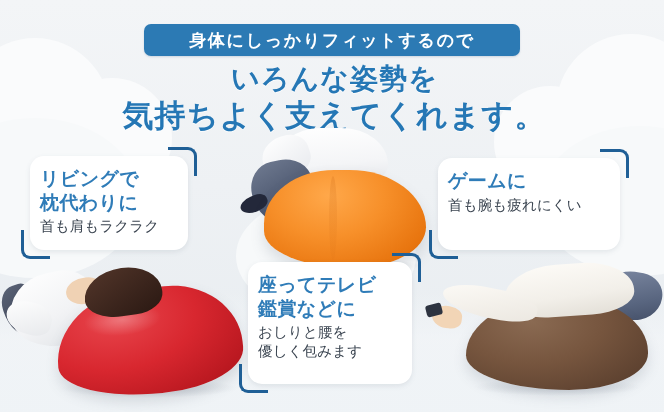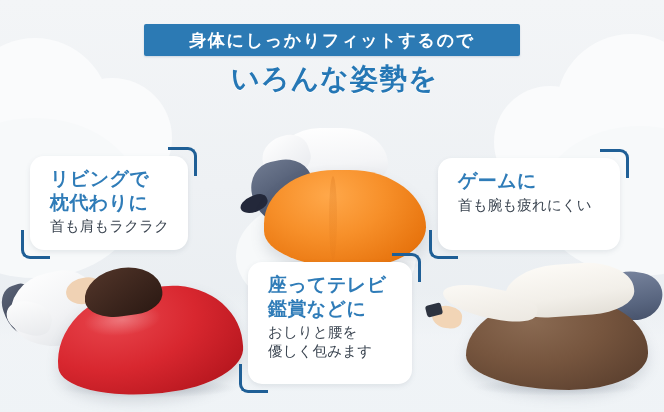--- a/index.html
+++ b/index.html
@@ -17,21 +17,21 @@
   .cloud{position:absolute;background:#fafbfc;border-radius:50%;}
   .cloud.soft{background:#f7f9fa;}
   .cloudband{
     position:absolute;left:0;right:0;bottom:0;height:120px;
     background:linear-gradient(180deg,rgba(250,251,252,0) 0%,rgba(247,249,251,.55) 40%,rgba(240,244,247,.9) 100%);
   }
 
   
   .badge{
     position:absolute;left:144px;top:24px;width:376px;height:32px;
-    background:#2c7ab4;border-radius:2px;
+    background:#2c7ab4;border-radius:7px;
     display:flex;align-items:center;justify-content:center;
     box-shadow:0 1px 2px rgba(40,80,120,.18);
   }
   .badge span{
     color:#ffffff;font-size:17px;font-weight:bold;letter-spacing:.10em;
     line-height:1;white-space:nowrap;
   }
 
   
   .headline{
@@ -172,21 +172,21 @@
     background:radial-gradient(ellipse,rgba(110,120,135,.26),rgba(110,120,135,0) 70%);
     border-radius:50%;
   }
 
   
   .card{position:absolute;}
   .card .panel{
     position:absolute;inset:0;background:#ffffff;border-radius:14px;
     box-shadow:0 2px 5px rgba(90,105,125,.13);
   }
-  .card .inner{position:absolute;inset:0;padding:11px 20px;box-sizing:border-box;}
+  .card .inner{position:absolute;inset:0;padding:11px 10px;box-sizing:border-box;}
   .card .title{
     color:#2f7cb8;font-weight:bold;font-size:19px;line-height:1.24;
     letter-spacing:.02em;white-space:nowrap;
   }
   .card .sub{
     color:#3a4450;font-size:14.5px;line-height:1.28;margin-top:3px;
     letter-spacing:.01em;white-space:nowrap;
   }
   .brk{position:absolute;width:26px;height:26px;border:3px solid #1f5f96;}
   .brk.tr{right:-9px;top:-9px;border-left:none;border-bottom:none;border-top-right-radius:9px;}
@@ -211,20 +211,21 @@
     <div class="cloud soft" style="left:236px;top:196px;width:180px;height:120px;"></div>
     <div class="cloudband"></div>
   </div>
 
   <div class="badge">
     <span>身体にしっかりフィットするので</span>
   </div>
 
   <div class="headline">
     <span class="l1">いろんな姿勢を</span>
+    <span class="l2">気持ちよく支えてくれます。</span>
   </div>
 
   <div class="photo" id="photo-left">
     <div class="l-shadow"></div>
     <div class="l-jeans"></div>
     <div class="l-shirt"></div>
     <div class="l-arm"></div>
     <div class="l-face"></div>
     <div class="red-cushion"></div>
     <div class="l-hair"></div>

